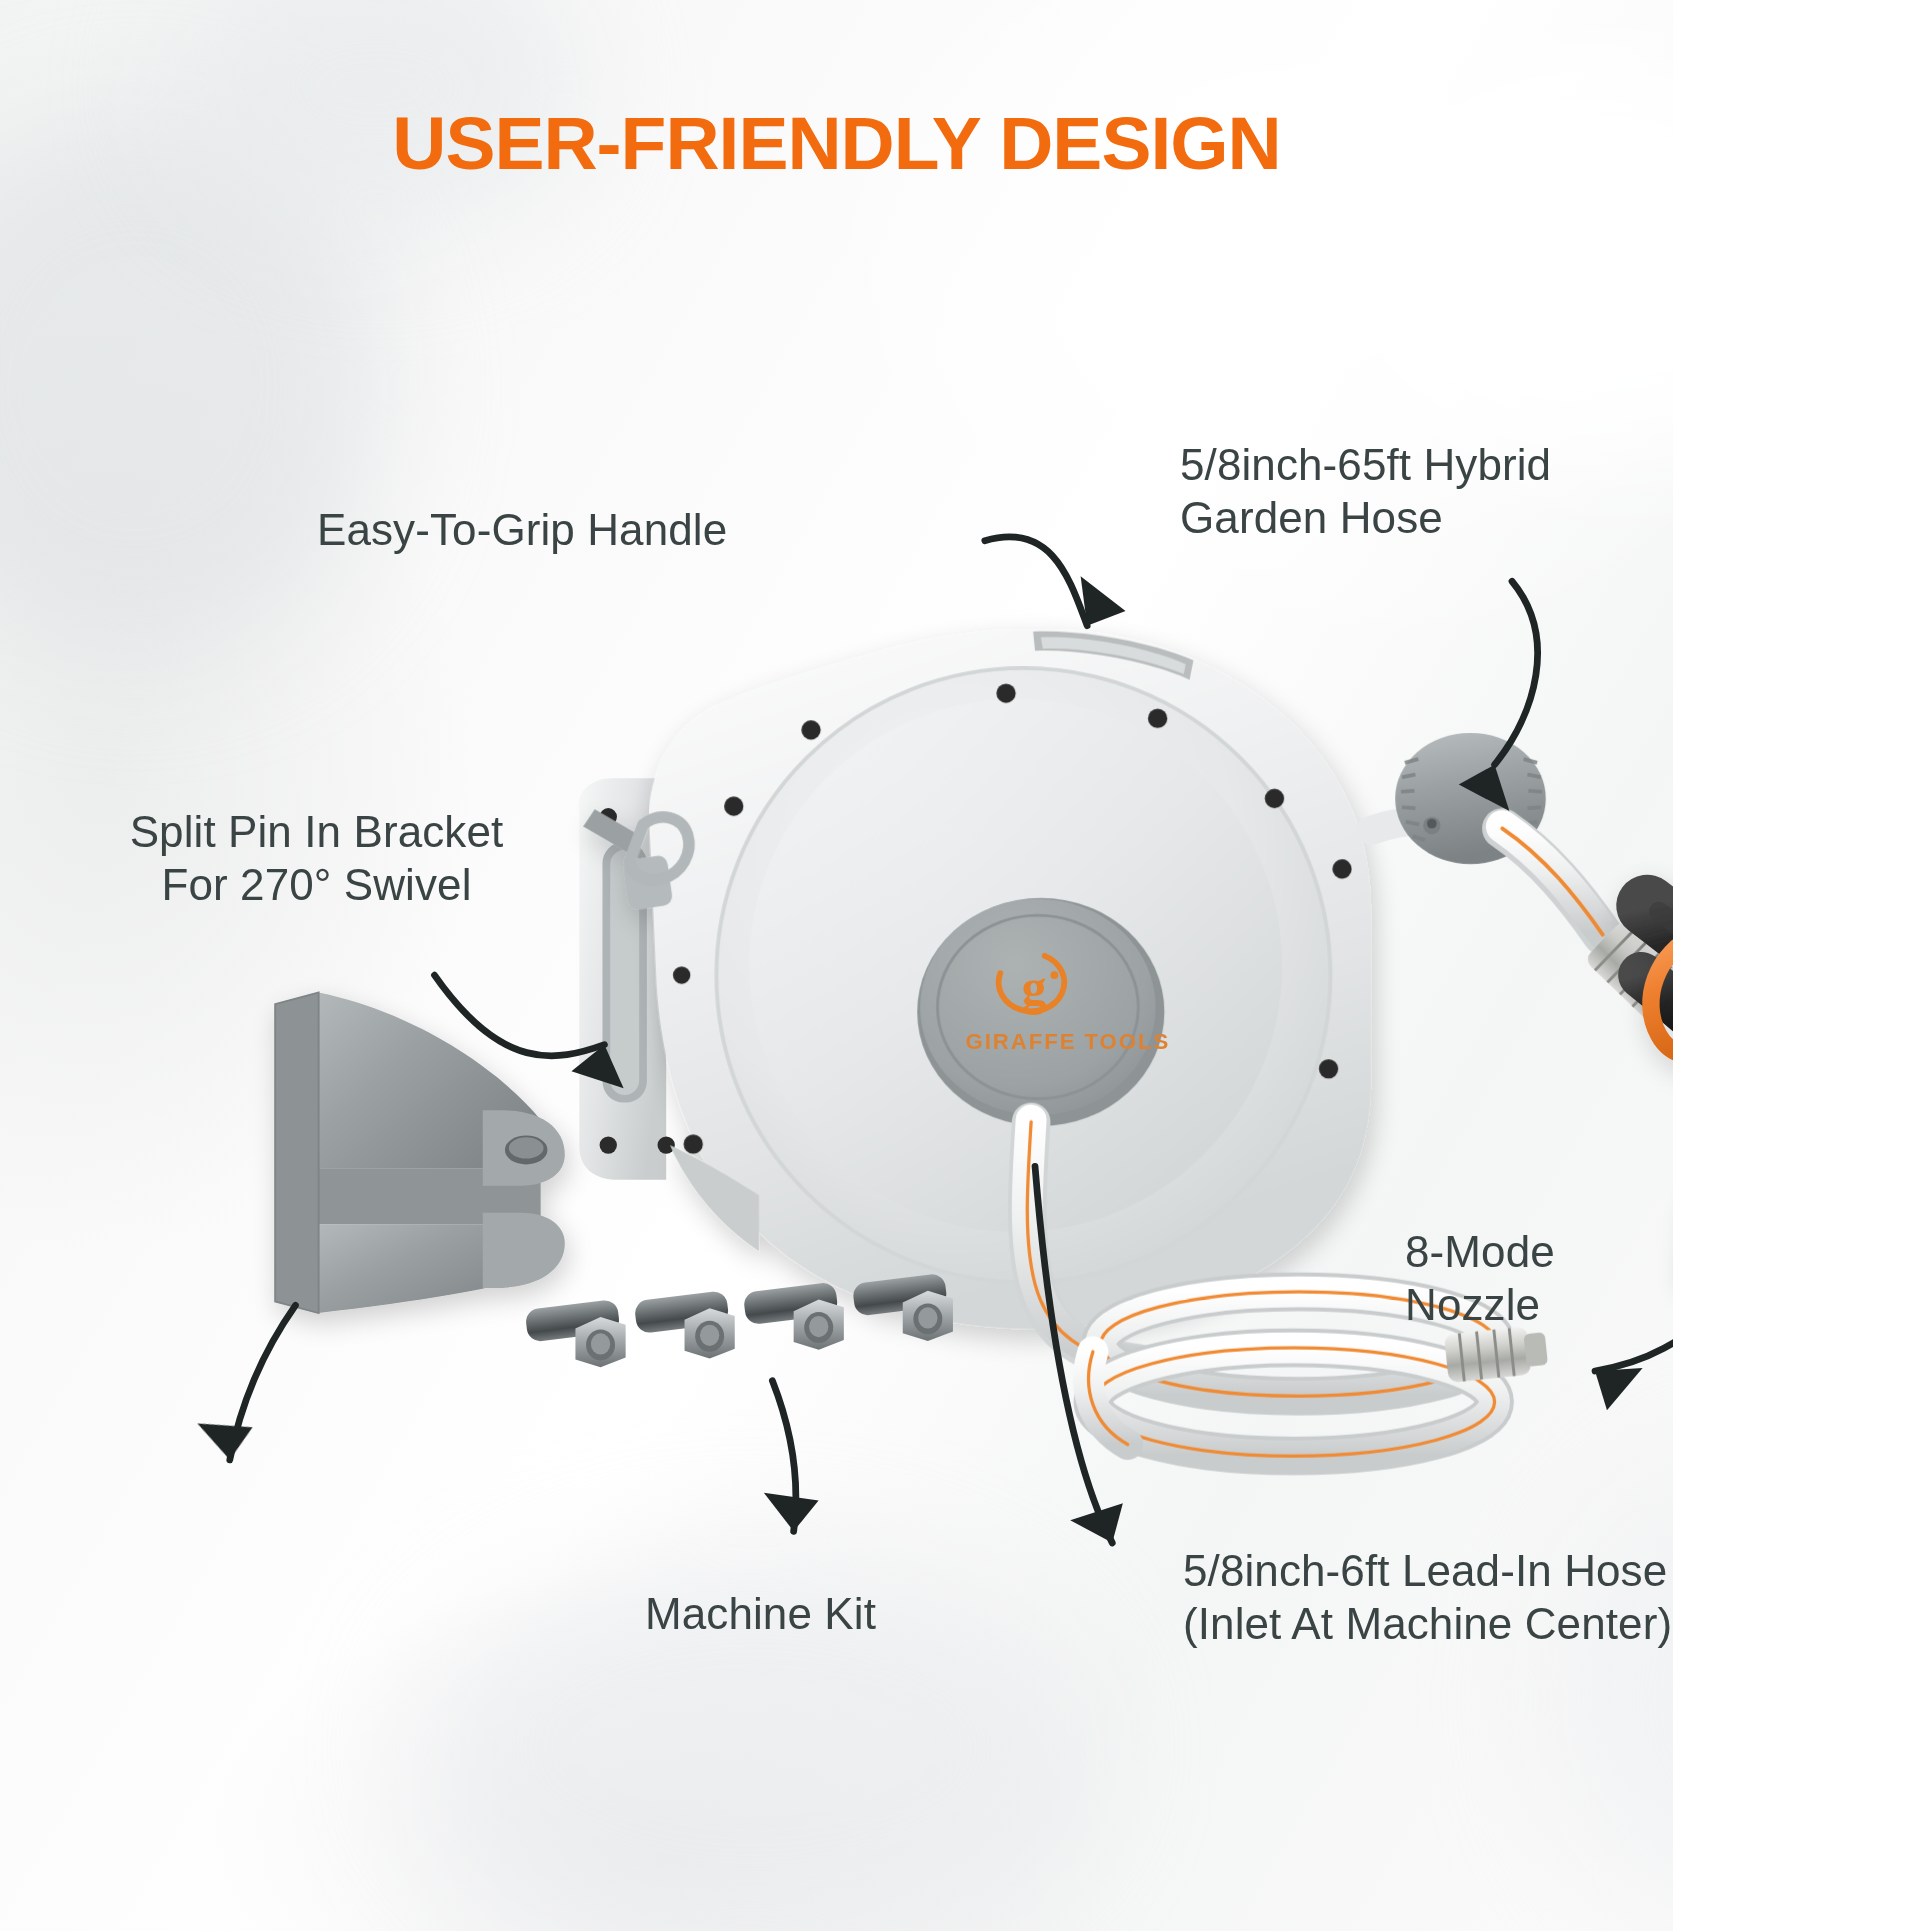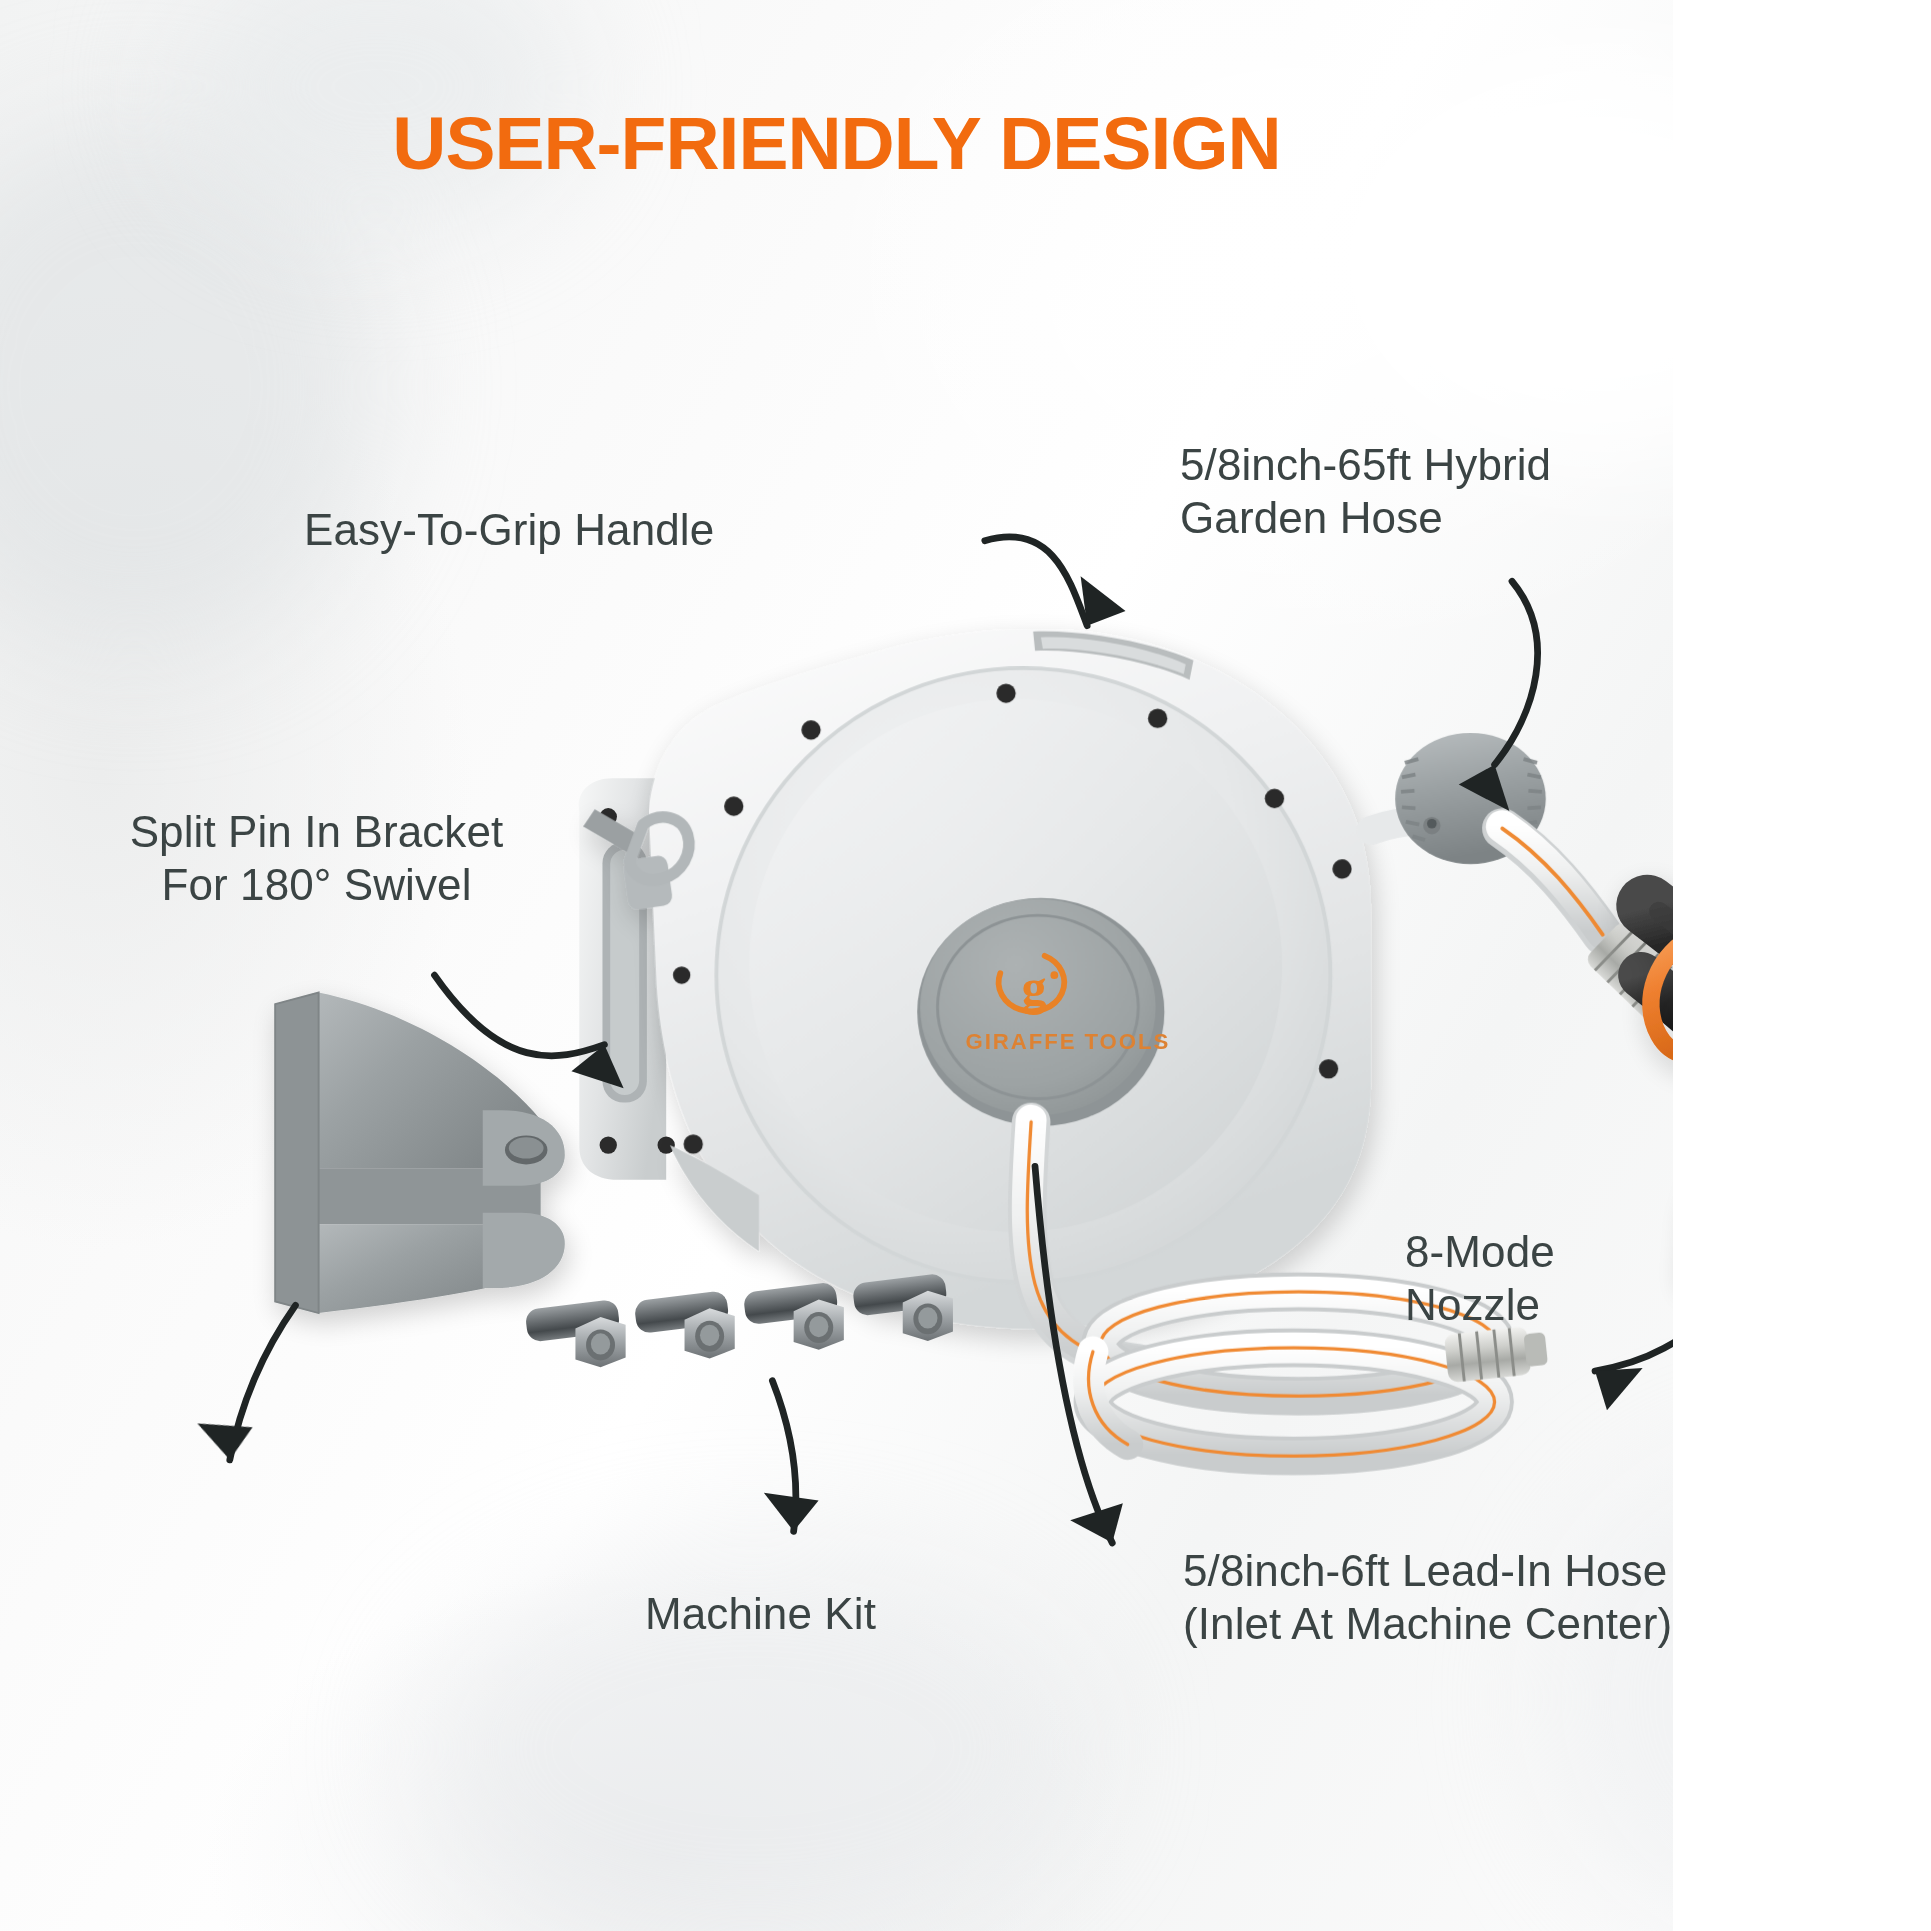--- a/index.html
+++ b/index.html
@@ -36,21 +36,21 @@
 
   .label{
     position:absolute;
     color:#3b4444;
     font-size:44px;
     line-height:1.20;
     font-family:"Liberation Sans", sans-serif;
     white-space:pre-line;
     letter-spacing:0.1px;
   }
-  .lbl-handle{ left:304px; top:504px; }
+  .lbl-handle{ left:317px; top:504px; }
   .lbl-hose  { left:1180px; top:439px; }
   .lbl-split { left:68px;  top:806px; text-align:center; width:497px;}
   .lbl-mount { left:85px;  top:1545px; }
   .lbl-fast  { left:645px; top:1588px; }
   .lbl-nozzle{ left:1405px;top:1226px; }
   .lbl-lead  { left:1183px;top:1545px; }
 
   svg.overlay{position:absolute;left:0;top:0;width:1931px;height:1931px;pointer-events:none;}
 </style>
 </head>
@@ -376,21 +376,21 @@
       <path d="M1152,1598 L1126,1556 L1182,1568 Z" transform="rotate(-30 1152 1598)"></path>
     </g>
   </svg>
 
   <div class="label lbl-handle">Easy-To-Grip Handle</div>
 
   <div class="label lbl-hose">5/8inch-65ft Hybrid
 Garden Hose</div>
 
   <div class="label lbl-split">Split Pin In Bracket
-For 180° Swivel</div>
+For 270° Swivel</div>
 
 
   <div class="label lbl-fast">Machine Kit</div>
 
   <div class="label lbl-nozzle">8-Mode Nozzle</div>
 
   <div class="label lbl-lead">5/8inch-6ft Lead-In Hose
 (Inlet At Machine Center)</div>
 
 </div>

